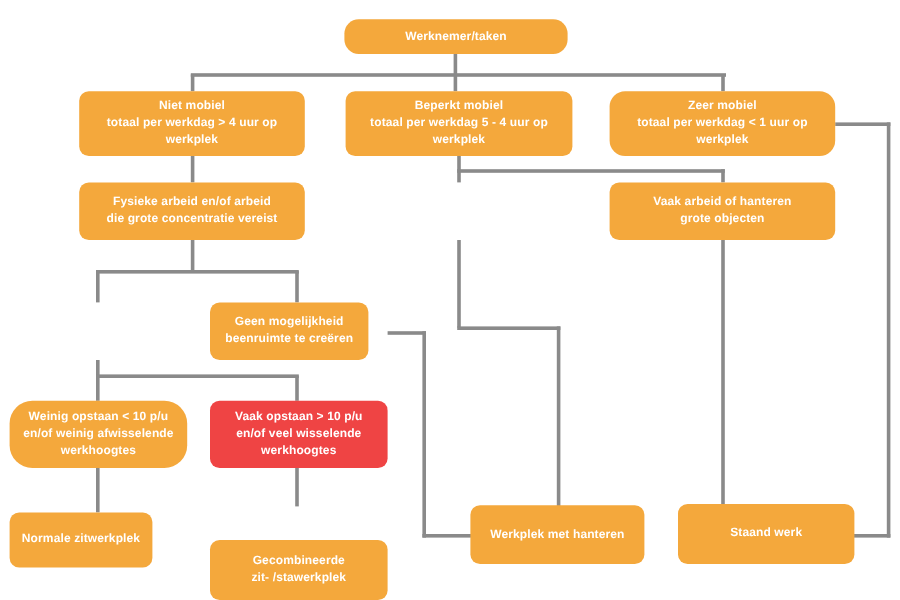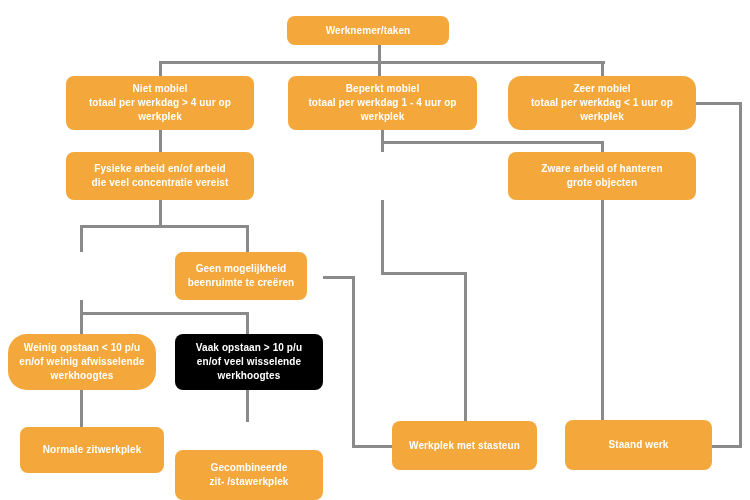--- a/index.html
+++ b/index.html
@@ -57,40 +57,40 @@
     <div class="seg" style="left: 323px; top: 276px; width: 32px; height: 3px; background: rgb(138, 138, 138);"></div>
     <div class="seg" style="left: 352px; top: 276px; width: 3px; height: 172px; background: rgb(138, 138, 138);"></div>
     <div class="seg" style="left: 352px; top: 445px; width: 41px; height: 3px; background: rgb(138, 138, 138);"></div>
     <div class="seg" style="left: 381px; top: 200px; width: 3px; height: 73px; background: rgb(138, 138, 138);"></div>
     <div class="seg" style="left: 381px; top: 272px; width: 86px; height: 3px; background: rgb(138, 138, 138);"></div>
     <div class="seg" style="left: 464px; top: 272px; width: 3px; height: 150px; background: rgb(138, 138, 138);"></div>
     <div class="seg" style="left: 601px; top: 200px; width: 3px; height: 220px; background: rgb(138, 138, 138);"></div>
     <div class="seg" style="left: 696px; top: 102px; width: 46px; height: 3px; background: rgb(138, 138, 138);"></div>
     <div class="seg" style="left: 739px; top: 102px; width: 3px; height: 346px; background: rgb(138, 138, 138);"></div>
     <div class="seg" style="left: 711px; top: 445px; width: 31px; height: 3px; background: rgb(138, 138, 138);"></div>
-    <div class="node" style="left: 287px; top: 16px; width: 162px; height: 29px; background: rgb(244, 168, 60); color: rgb(255, 255, 255);">Werknemer/taken</div>
+    <div class="node" style="left: 287px; top: 16px; width: 186px; height: 29px; background: rgb(244, 168, 60); color: rgb(255, 255, 255); border-radius: 12px;">Werknemer/taken</div>
     <div class="node" style="left: 66px; top: 76px; width: 188px; height: 54px; background: rgb(244, 168, 60); color: rgb(255, 255, 255);">Niet mobiel
 totaal per werkdag &gt; 4 uur op
 werkplek</div>
     <div class="node" style="left: 288px; top: 76px; width: 189px; height: 54px; background: rgb(244, 168, 60); color: rgb(255, 255, 255);">Beperkt mobiel
-totaal per werkdag 1 - 4 uur op
+totaal per werkdag 5 - 4 uur op
 werkplek</div>
     <div class="node" style="left: 508px; top: 76px; width: 188px; height: 54px; background: rgb(244, 168, 60); color: rgb(255, 255, 255); border-radius: 13px;">Zeer mobiel
 totaal per werkdag &lt; 1 uur op
 werkplek</div>
     <div class="node" style="left: 66px; top: 152px; width: 188px; height: 48px; background: rgb(244, 168, 60); color: rgb(255, 255, 255);">Fysieke arbeid en/of arbeid
-die veel concentratie vereist</div>
-    <div class="node" style="left: 508px; top: 152px; width: 188px; height: 48px; background: rgb(244, 168, 60); color: rgb(255, 255, 255);">Zware arbeid of hanteren
+die grote concentratie vereist</div>
+    <div class="node" style="left: 508px; top: 152px; width: 188px; height: 48px; background: rgb(244, 168, 60); color: rgb(255, 255, 255);">Vaak arbeid of hanteren
 grote objecten</div>
     <div class="node" style="left: 175px; top: 252px; width: 132px; height: 48px; background: rgb(244, 168, 60); color: rgb(255, 255, 255);">Geen mogelijkheid
 beenruimte te creëren</div>
     <div class="node" style="left: 8px; top: 334px; width: 148px; height: 56px; background: rgb(244, 168, 60); color: rgb(255, 255, 255); border-radius: 19px;">Weinig opstaan &lt; 10 p/u
 en/of weinig afwisselende
 werkhoogtes</div>
-    <div class="node" style="left: 175px; top: 334px; width: 148px; height: 56px; background: #000000; color: rgb(255, 255, 255);">Vaak opstaan &gt; 10 p/u
+    <div class="node" style="left: 175px; top: 334px; width: 148px; height: 56px; background: #ef4444; color: rgb(255, 255, 255);">Vaak opstaan &gt; 10 p/u
 en/of veel wisselende
 werkhoogtes</div>
-    <div class="node" style="left: 20px; top: 427px; width: 144px; height: 46px; background: rgb(244, 168, 60); color: rgb(255, 255, 255);">Normale zitwerkplek</div>
+    <div class="node" style="left: 8px; top: 427px; width: 119px; height: 46px; background: rgb(244, 168, 60); color: rgb(255, 255, 255);">Normale zitwerkplek</div>
     <div class="node" style="left: 175px; top: 422px; width: 148px; height: 50px; background: rgb(244, 168, 60); color: rgb(255, 255, 255); margin-top: 28px;">Gecombineerde
 zit- /stawerkplek</div>
-    <div class="node" style="left: 392px; top: 421px; width: 145px; height: 49px; background: rgb(244, 168, 60); color: rgb(255, 255, 255);">Werkplek met stasteun</div>
+    <div class="node" style="left: 392px; top: 421px; width: 145px; height: 49px; background: rgb(244, 168, 60); color: rgb(255, 255, 255);">Werkplek met hanteren</div>
     <div class="node" style="left: 565px; top: 420px; width: 147px; height: 50px; background: rgb(244, 168, 60); color: rgb(255, 255, 255);">Staand werk</div>
   </div>
 
 </body></html>

